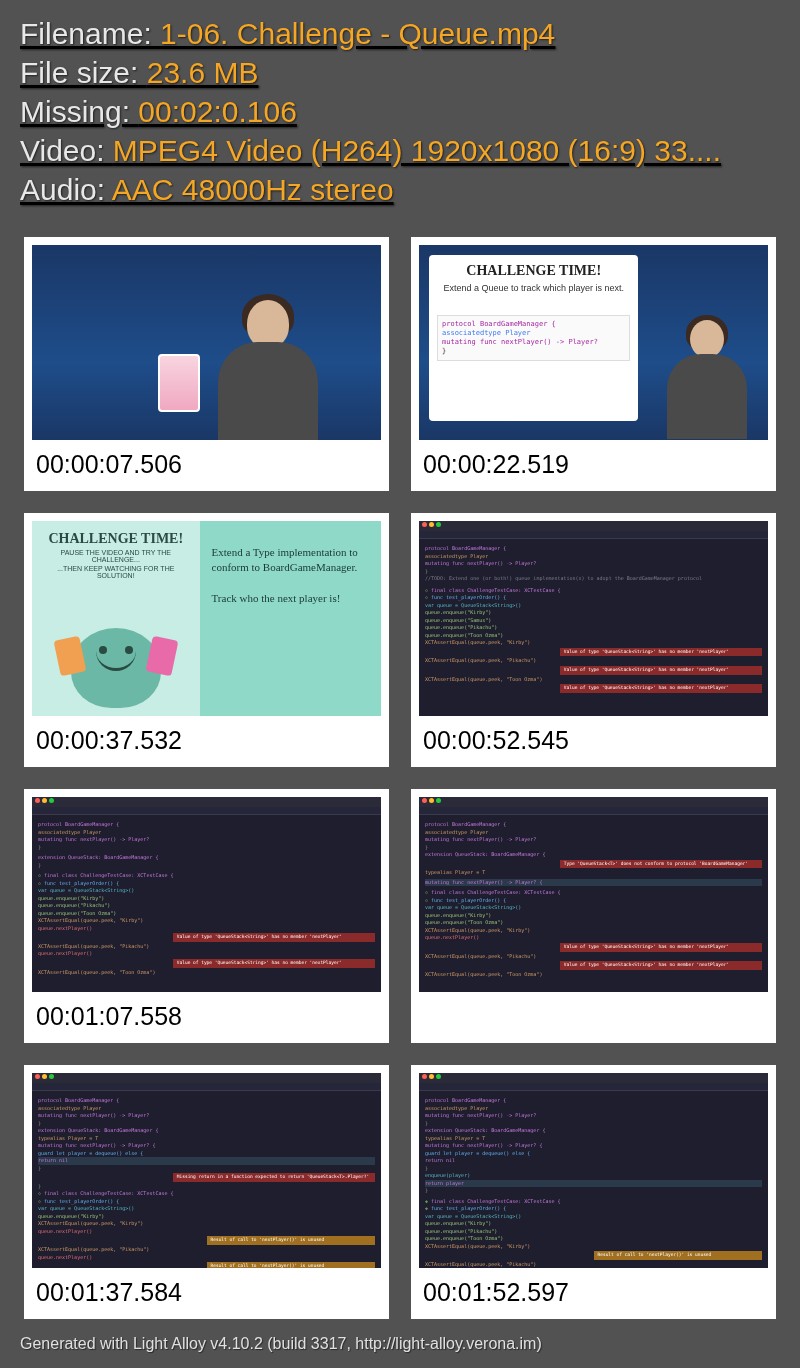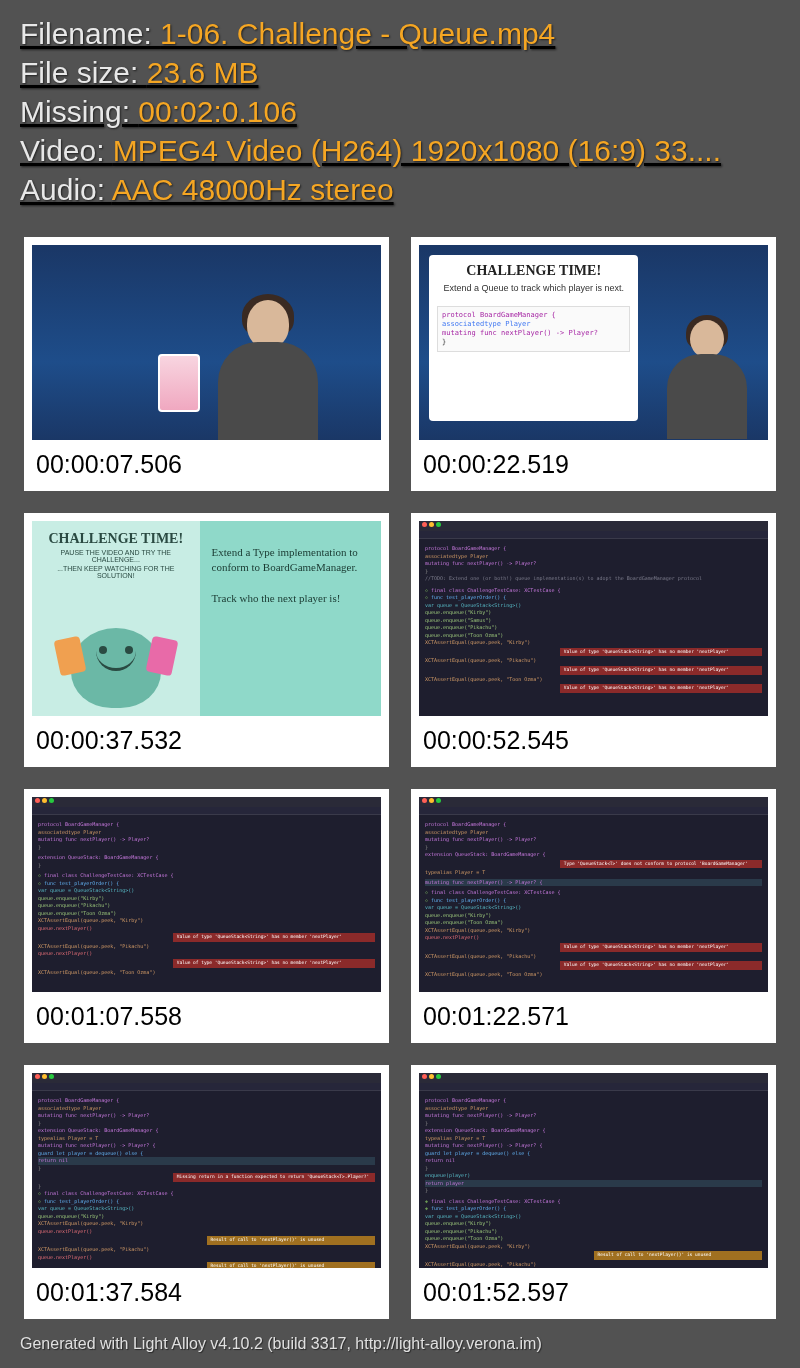--- a/index.html
+++ b/index.html
@@ -119,21 +119,21 @@
     font-family: 'Comic Sans MS', cursive;
     font-weight: bold;
     font-size: 14px;
     text-align: center;
     margin-bottom: 4px;
     color: #222;
   }
   .challenge-sub {
     text-align: center;
     font-size: 9px;
-    margin-bottom: 13px;
+    margin-bottom: 22px;
   }
   .code-snip {
     font-family: monospace;
     font-size: 7px;
     background: #fafafa;
     border: 1px solid #ddd;
     padding: 4px;
     line-height: 1.3;
   }
   .kw-purple { color: #a626a4; }
@@ -441,21 +441,20 @@
       <div class="code-line"><span class="c-cyan">    var queue = QueueStack&lt;String&gt;()</span></div>
       <div class="code-line"><span class="c-green">    queue.enqueue("Kirby")</span></div>
       <div class="code-line"><span class="c-green">    queue.enqueue("Toon Ozma")</span></div>
       <div class="code-line"><span class="c-orange">    XCTAssertEqual(queue.peek, "Kirby")</span></div>
       <div class="code-line"><span class="c-red">    queue.nextPlayer()</span></div>
       <div class="error-bar">Value of type 'QueueStack&lt;String&gt;' has no member 'nextPlayer'</div>
       <div class="code-line"><span class="c-orange">    XCTAssertEqual(queue.peek, "Pikachu")</span></div>
       <div class="error-bar">Value of type 'QueueStack&lt;String&gt;' has no member 'nextPlayer'</div>
       <div class="code-line"><span class="c-orange">    XCTAssertEqual(queue.peek, "Toon Ozma")</span></div>
     </div>
-    <div class="thumb-time">00:01:22.571</div>
   </div>
 
   <div class="thumb-card">
     <div class="thumb-img code-bg">
       <div class="code-topbar">
           <span style="background:#ff5f56"></span>
           <span style="background:#ffbd2e"></span>
           <span style="background:#27c93f"></span>
         </div>
       <div class="code-tabs"></div>

